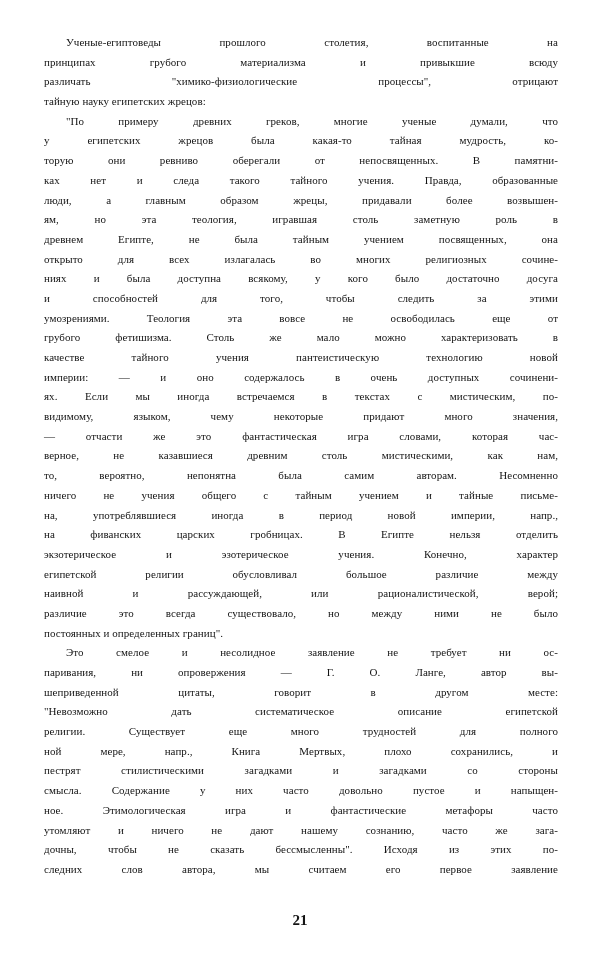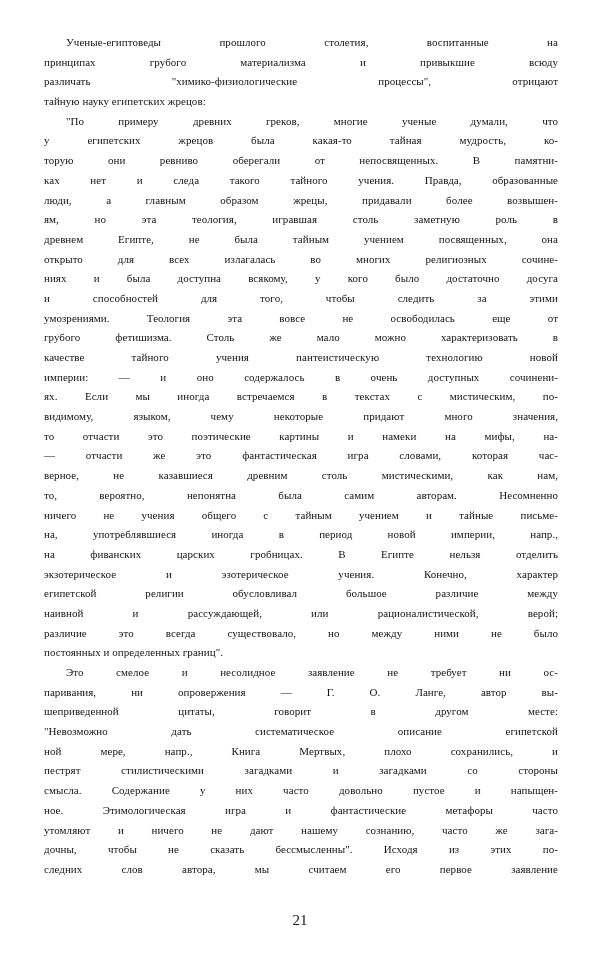--- a/index.html
+++ b/index.html
@@ -33,21 +33,21 @@
   }
   .line.indent { padding-left: 22px; }
   .line.last { text-align-last: left; }
   .page-number {
     position: absolute;
     left: 0;
     width: 600px;
     top: 912px;
     text-align: center;
     font-family: "Liberation Serif", "DejaVu Serif", serif;
-    font-weight: normal;
+    font-weight: bold;
     font-size: 15px;
     color: #141414;
   }
 </style>
 </head>
 <body>
 
 <div class="page" id="page-body">
     <span class="line indent">Ученые-египтоведы прошлого столетия, воспитанные на</span>
     <span class="line">принципах грубого материализма и привыкшие всюду</span>
@@ -62,36 +62,36 @@
     <span class="line">древнем Египте, не была тайным учением посвященных, она</span>
     <span class="line">открыто для всех излагалась во многих религиозных сочине-</span>
     <span class="line">ниях и была доступна всякому, у кого было достаточно досуга</span>
     <span class="line">и способностей для того, чтобы следить за этими</span>
     <span class="line">умозрениями. Теология эта вовсе не освободилась еще от</span>
     <span class="line">грубого фетишизма. Столь же мало можно характеризовать в</span>
     <span class="line">качестве тайного учения пантеистическую технологию новой</span>
     <span class="line">империи: — и оно содержалось в очень доступных сочинени-</span>
     <span class="line">ях. Если мы иногда встречаемся в текстах с мистическим, по-</span>
     <span class="line">видимому, языком, чему некоторые придают много значения,</span>
-    <span class="line">то отчасти это поэтические картины и намеки на мифы, на-</span>
     <span class="line">— отчасти же это фантастическая игра словами, которая час-</span>
     <span class="line">верное, не казавшиеся древним столь мистическими, как нам,</span>
     <span class="line">то, вероятно, непонятна была самим авторам. Несомненно</span>
     <span class="line">ничего не учения общего с тайным учением и тайные письме-</span>
     <span class="line">на, употреблявшиеся иногда в период новой империи, напр.,</span>
     <span class="line">на фиванских царских гробницах. В Египте нельзя отделить</span>
     <span class="line">экзотерическое и эзотерическое учения. Конечно, характер</span>
     <span class="line">египетской религии обусловливал большое различие между</span>
     <span class="line">наивной и рассуждающей, или рационалистической, верой;</span>
     <span class="line">различие это всегда существовало, но между ними не было</span>
     <span class="line last">постоянных и определенных границ".</span>
     <span class="line indent">Это смелое и несолидное заявление не требует ни ос-</span>
     <span class="line">паривания, ни опровержения — Г. О. Ланге, автор вы-</span>
     <span class="line">шеприведенной цитаты, говорит в другом месте:</span>
     <span class="line">"Невозможно дать систематическое описание египетской</span>
+    <span class="line">религии. Существует еще много трудностей для полного</span>
     <span class="line">ной мере, напр., Книга Мертвых, плохо сохранились, и</span>
     <span class="line">пестрят стилистическими загадками и загадками со стороны</span>
     <span class="line">смысла. Содержание у них часто довольно пустое и напыщен-</span>
     <span class="line">ное. Этимологическая игра и фантастические метафоры часто</span>
     <span class="line">утомляют и ничего не дают нашему сознанию, часто же зага-</span>
     <span class="line">дочны, чтобы не сказать бессмысленны". Исходя из этих по-</span>
     <span class="line">следних слов автора, мы считаем его первое заявление</span>
   </div>
 
 <div class="page-number">21</div>

